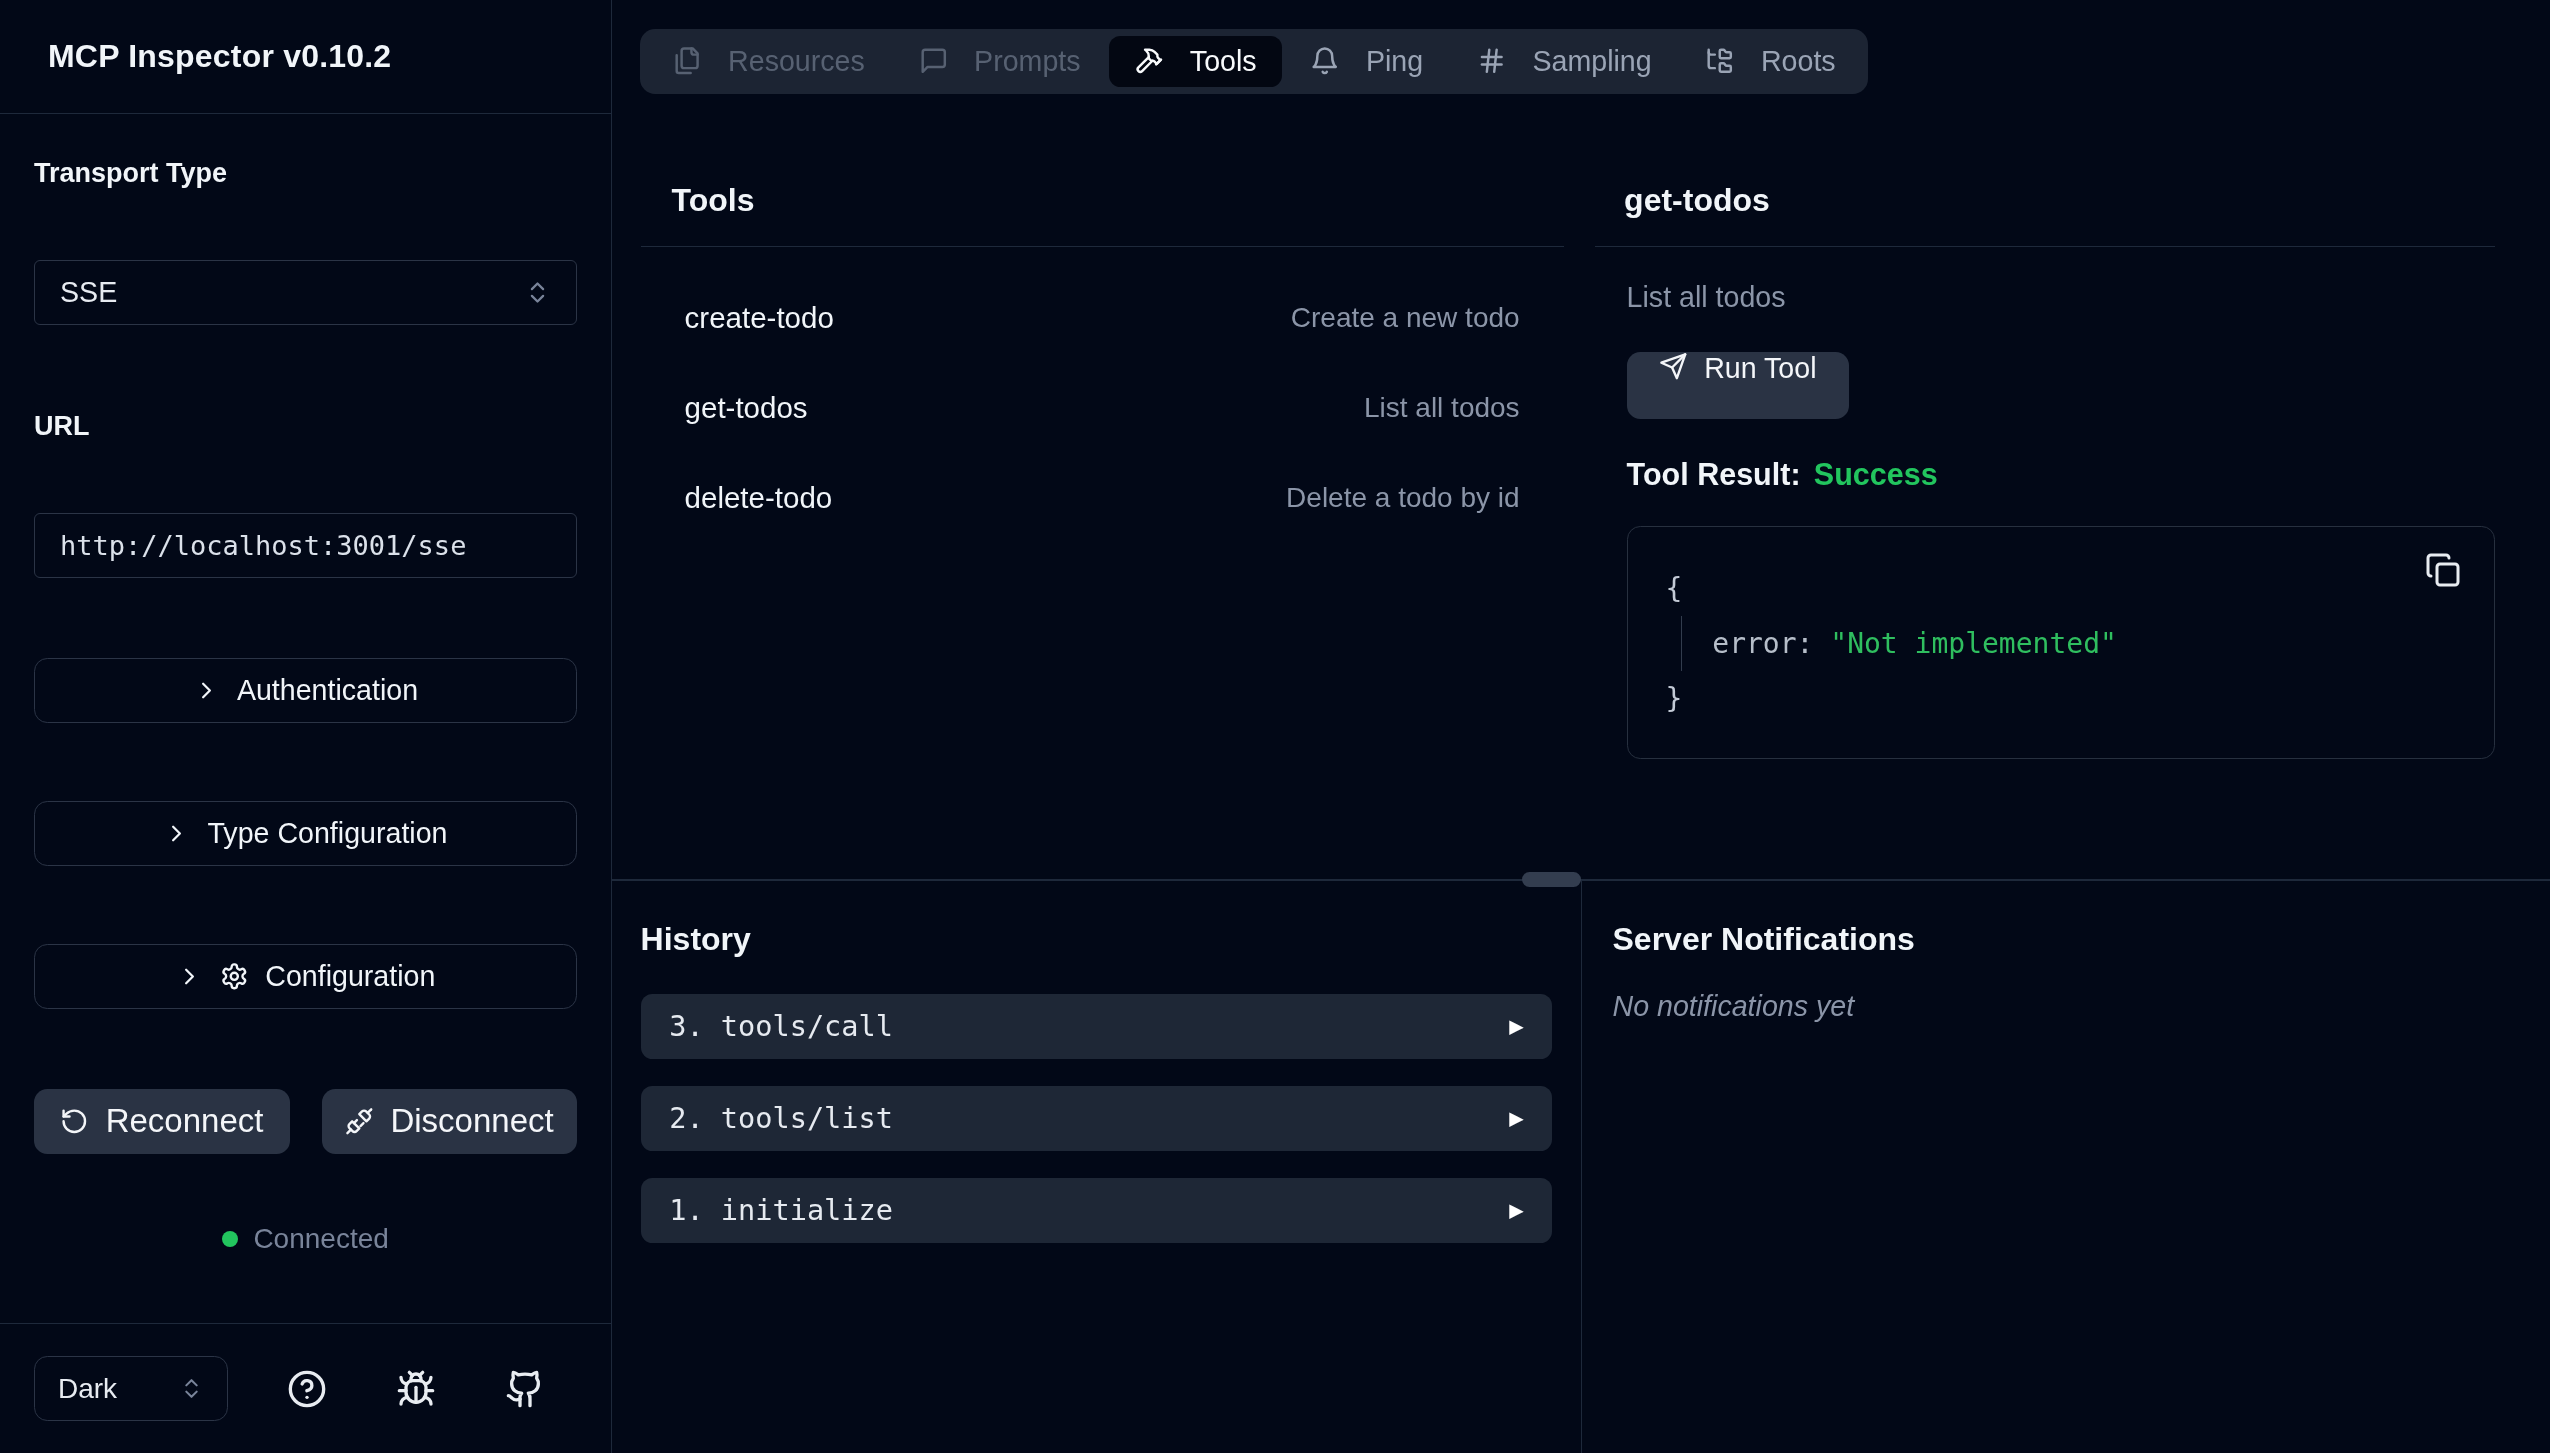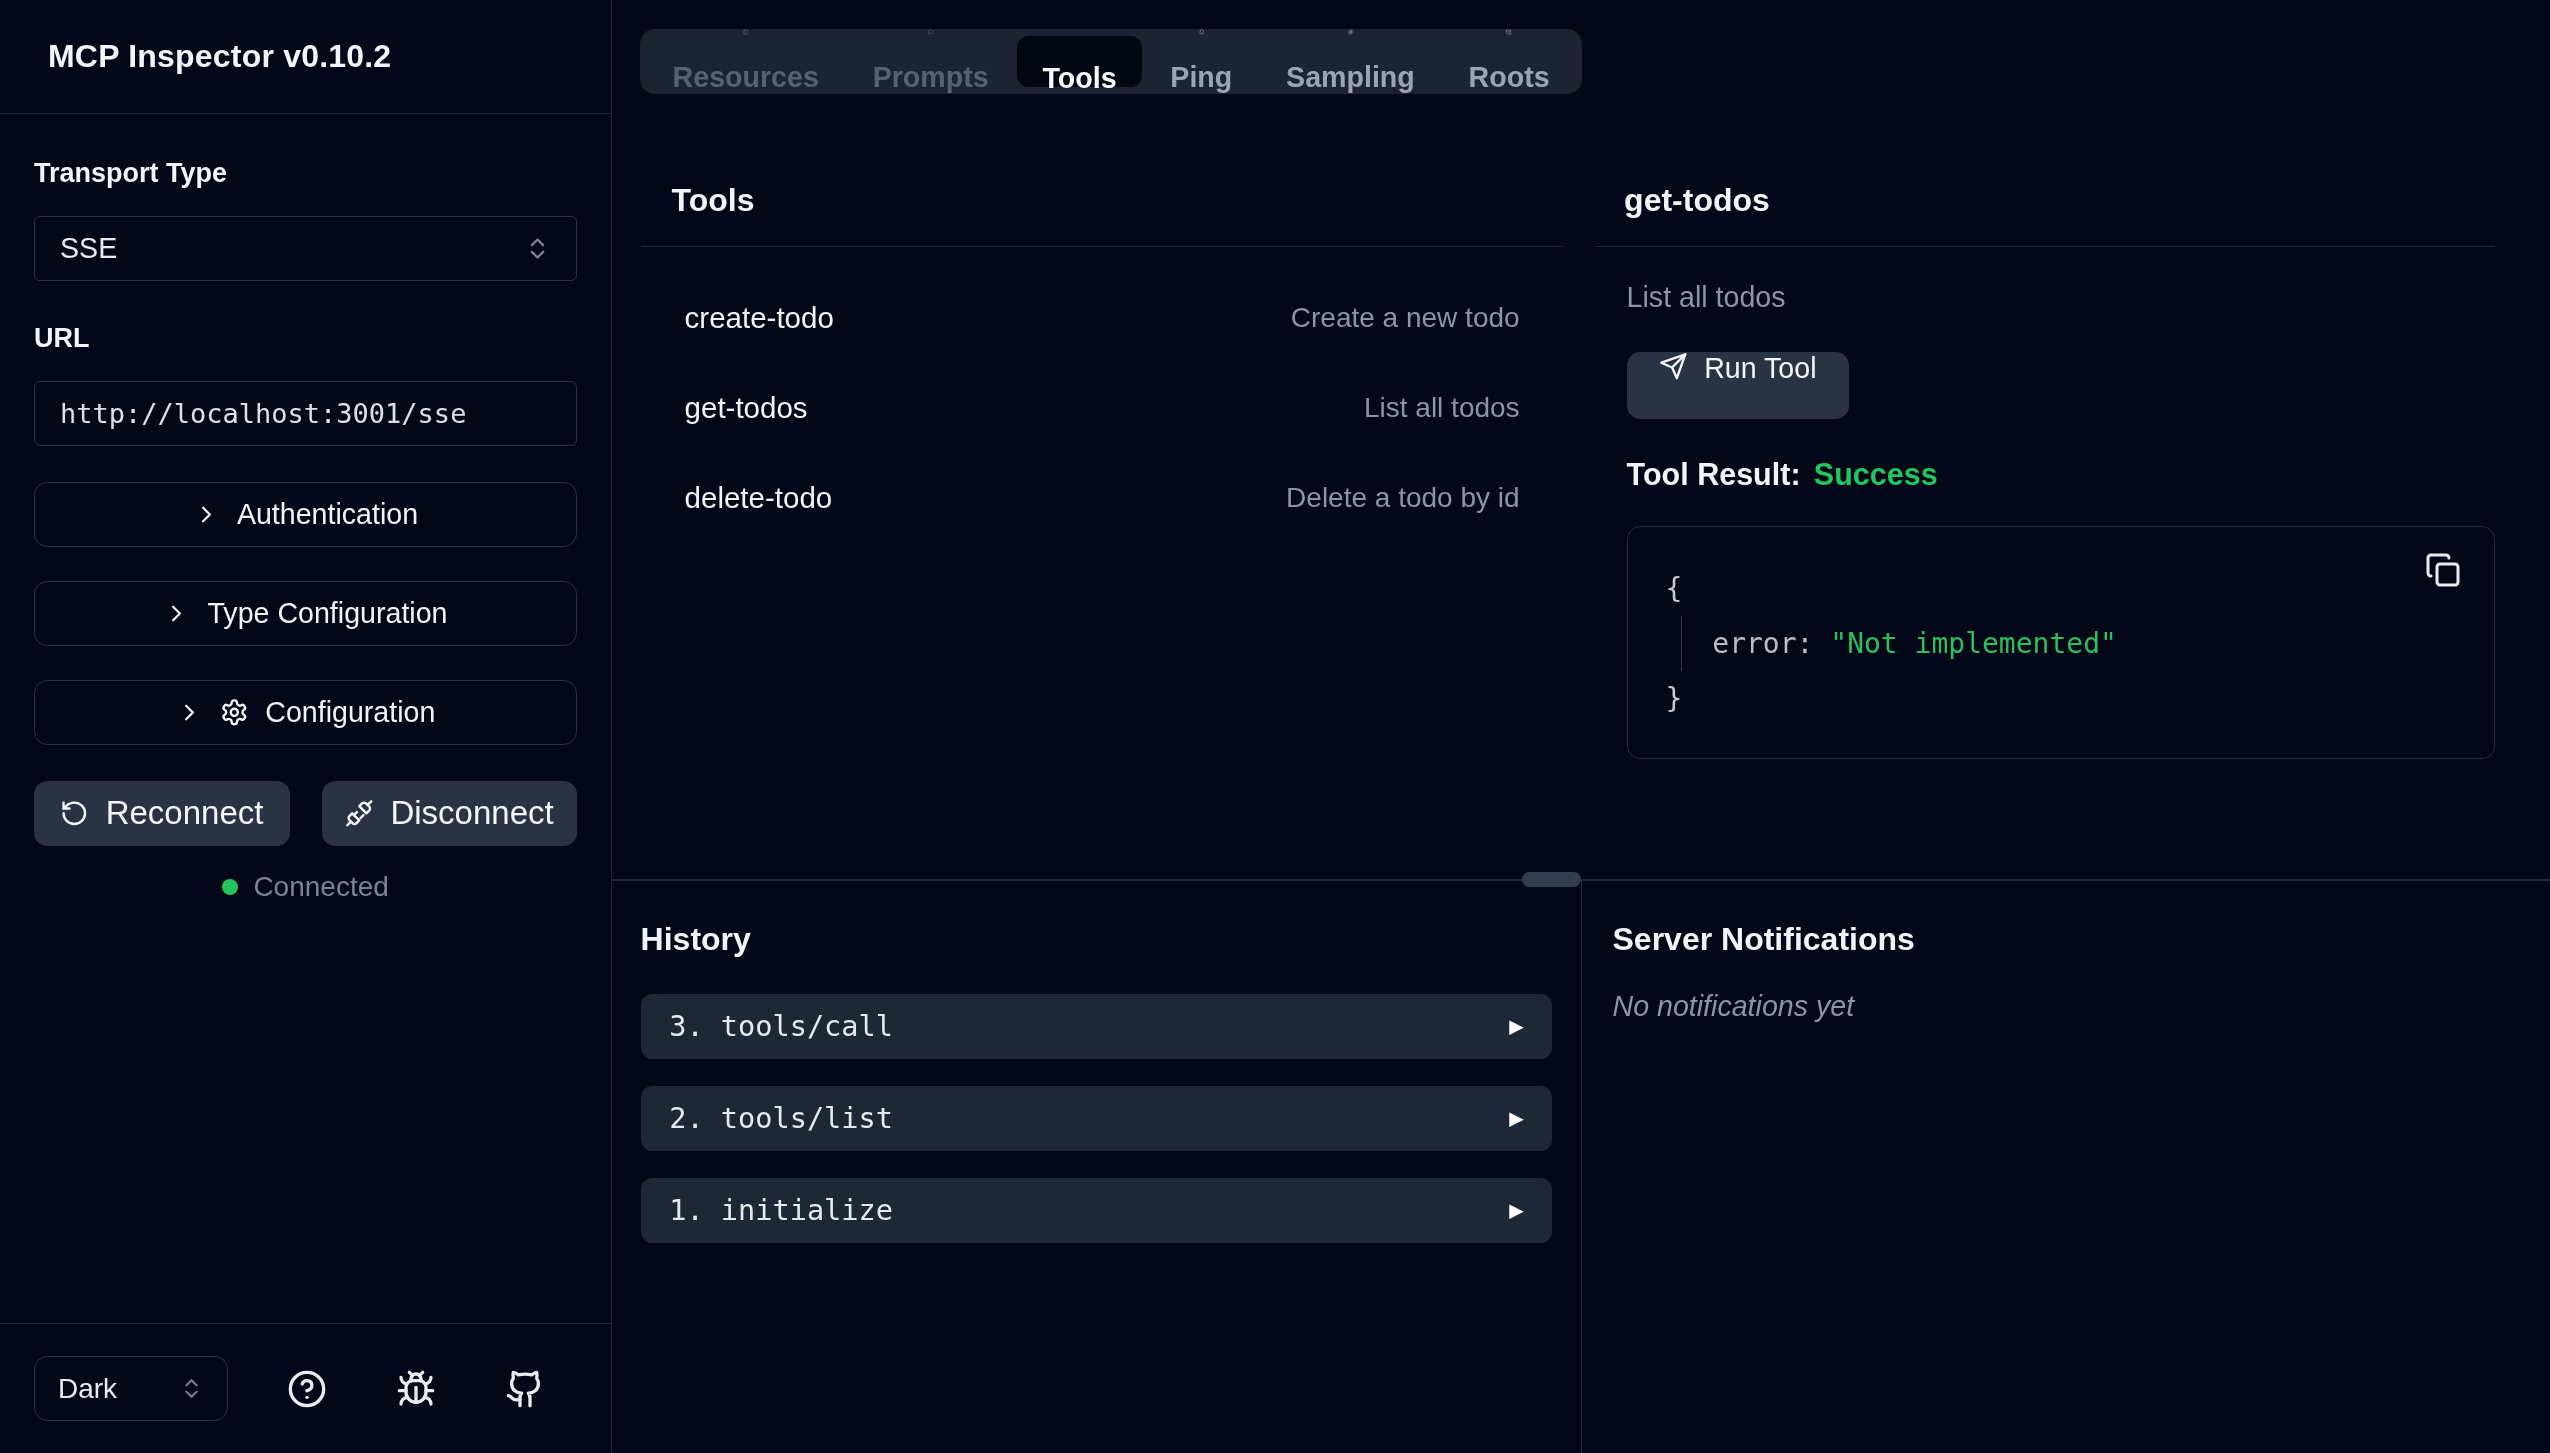--- a/index.html
+++ b/index.html
@@ -6,21 +6,21 @@
   html,body { width:2550px; height:1453px; background:#020817; color:#f1f5f9;
               font-family:"Liberation Sans", sans-serif; overflow:hidden; }
 
   .icon { stroke:currentColor; fill:none; stroke-width:2; stroke-linecap:round; stroke-linejoin:round; display:block; }
 
   
   .sidebar { position:absolute; left:0; top:0; width:612px; height:1453px;
              border-right:1.9px solid #1e293b; display:flex; flex-direction:column; }
   .sidebar-header { height:114px; border-bottom:1.9px solid #1e293b; display:flex; align-items:center; padding-left:48px; }
   .app-title { font-size:32px; font-weight:600; letter-spacing:0.2px; }
-  .sidebar-content { flex:1; padding:44px 34px 0; display:flex; flex-direction:column; }
+  .sidebar-content { flex:1; padding:44px 34px 0; display:flex; flex-direction:column;gap:44px; }
   .field-label { font-size:27px; font-weight:600; color:#f1f5f9; margin-bottom:27px; }
   .select-box, .text-input { height:65px; border:1.9px solid #2b3446; border-radius:6px;
       display:flex; align-items:center; justify-content:space-between; padding:0 25px; font-size:28.6px; color:#e7ebf1; }
   .select-box { margin-bottom:42px; }
   .text-input { margin-bottom:36px; font-family:"DejaVu Sans Mono", monospace; font-size:27px; color:#dbe1ea; }
   .chev-updown { color:#79849a; }
   .collapse-btn { height:65px; border:1.9px solid #2b3446; border-radius:13.3px; background:transparent; color:#f1f5f9;
       display:flex; align-items:center; justify-content:center; gap:17px; font-size:28.6px; font-weight:500;
       margin-bottom:34px; cursor:pointer; font-family:inherit; }
   .btn-row { display:flex; gap:32px; margin-top:1.9px; }
@@ -35,22 +35,22 @@
       display:flex; align-items:center; justify-content:space-between; padding:0 23px; font-size:28px; color:#e7ebf1; }
   .footer-icons { display:flex; gap:69px; margin-left:59px; color:#e8ecf1; }
   .footer-icons .icon-btn { width:40px; height:40px; cursor:pointer; }
 
   
   .main { position:absolute; left:612px; top:0; right:0; bottom:0; display:flex; flex-direction:column; }
   .top-section { height:879px; display:flex; flex-direction:column; }
 
   .tabbar { margin:28.6px 0 0 28px; width:fit-content; height:65px; background:#1c2433; border-radius:15.2px;
             display:flex; align-items:center; padding:0 7.6px; gap:3.8px; }
-  .tab { display:flex; align-items:center; gap:26px; padding:0 25px; height:65px; font-size:28.6px; font-weight:700;
-         color:#9aa4b5; border-radius:11.4px; cursor:pointer;flex-direction:column; }
+  .tab { display:flex; align-items:center; gap:26px; padding:0 25px; height:65px; font-size:28.6px; font-weight:400;
+         color:#9aa4b5; border-radius:11.4px; cursor:pointer; }
   .tab.dim { color:#576172; }
   .tab.active { background:#030712; color:#f8fafc; height:51px; }
   .tab .icon { width:29.5px; height:29.5px; }
 
   .panels { flex:1; display:flex; min-height:0; }
   .tools-panel { margin-left:28.6px; width:923px; flex:none; display:flex; flex-direction:column; }
   .result-panel { margin-left:31px; flex:1; margin-right:55px; display:flex; flex-direction:column; }
   .panel-title { margin-top:88px; font-size:32px; font-weight:700; }
   .tools-panel .panel-title { margin-left:31px; }
   .result-panel .panel-title { margin-left:29.5px; }

